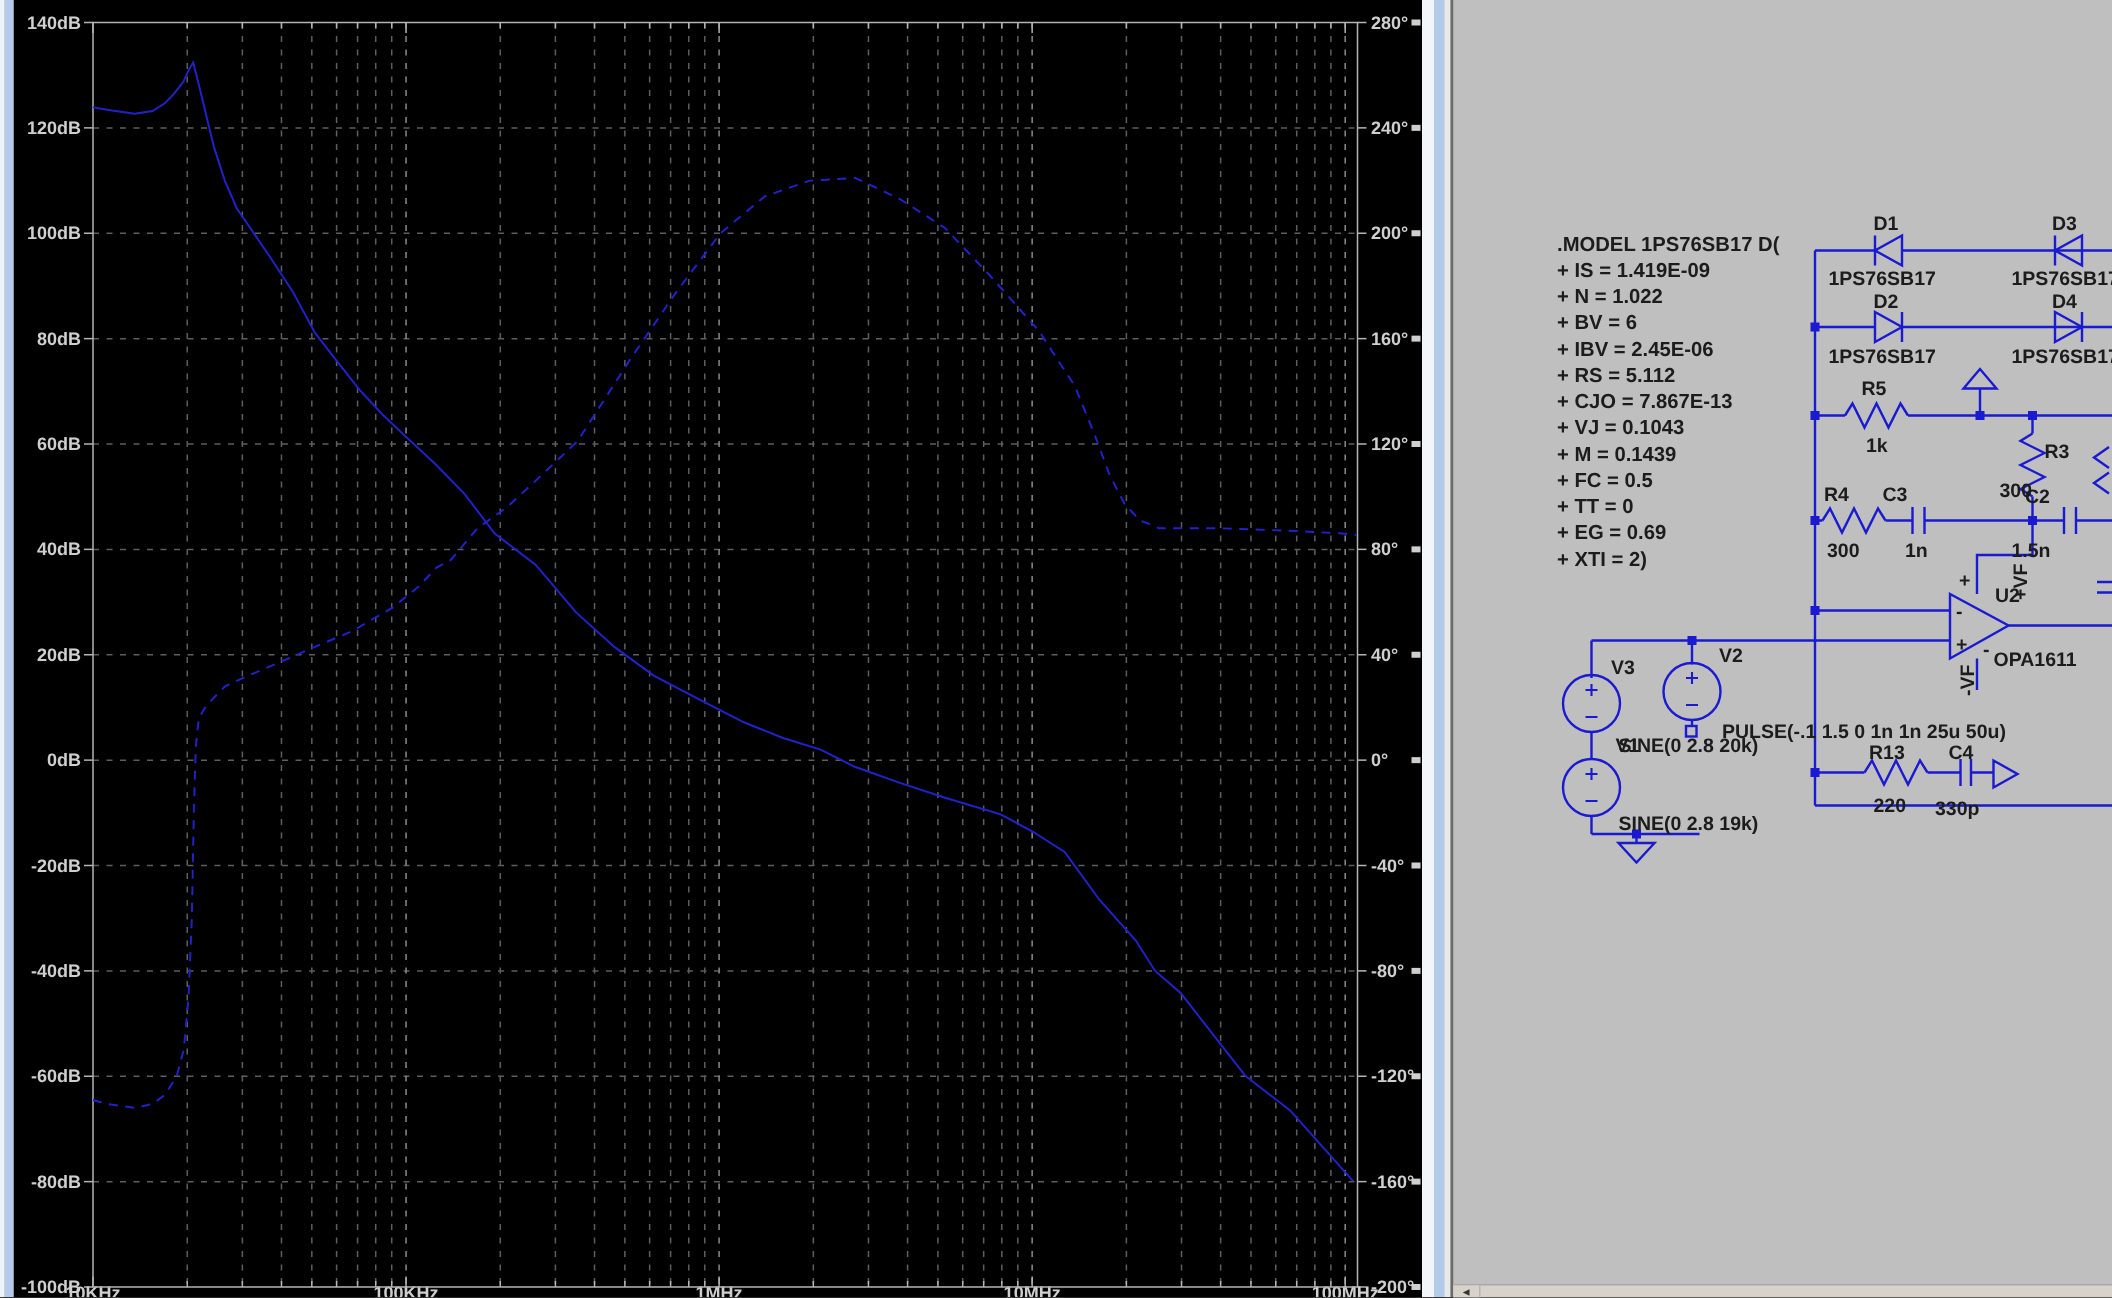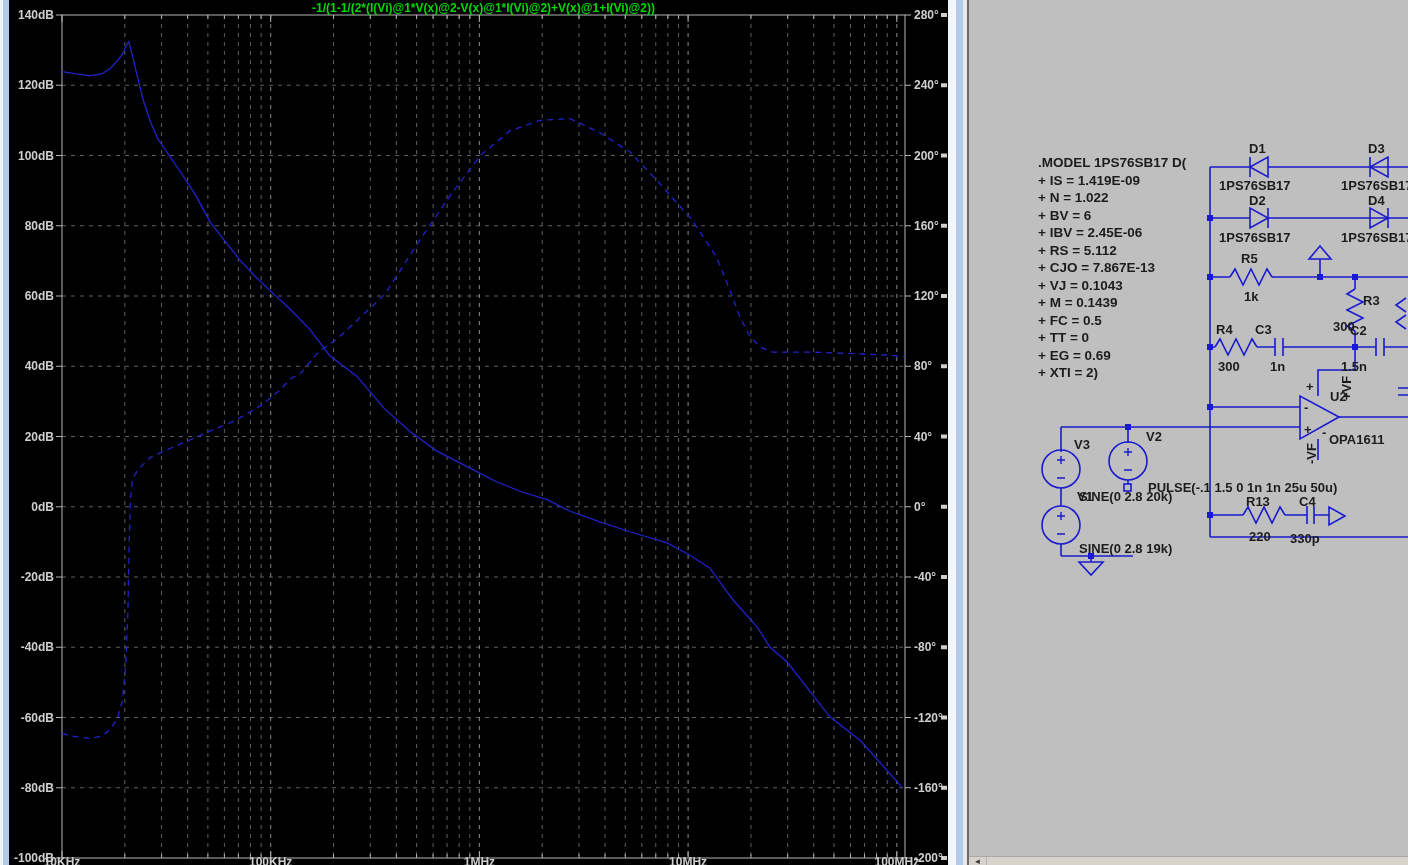--- a/index.html
+++ b/index.html
@@ -216,21 +216,20 @@
         <line x1="896.8" y1="15" x2="896.8" y2="858" stroke="#8a8a8a" stroke-dasharray="4 5"></line>
         <line x1="896.8" y1="851" x2="896.8" y2="858" stroke="#b4b4b4"></line>
         <line x1="896.8" y1="15" x2="896.8" y2="22" stroke="#b4b4b4"></line>
         <text x="896.8" y="866" fill="#cfcfcf" font-size="12" font-weight="bold" text-anchor="middle" font-family="Liberation Sans, sans-serif">100MHz</text>
         <rect x="62" y="15" width="843" height="843" fill="none" stroke="#b4b4b4" stroke-width="1"></rect>
         <polyline points="62.0,71.6 74.7,73.7 89.9,75.8 101.7,74.0 110.1,68.7 116.3,62.1 122.1,54.7 126.2,45.9 128.8,41.7 131.0,50.1 133.1,58.6 137.9,78.6 142.8,98.6 150.0,120.7 157.9,139.0 168.0,153.7 179.8,171.0 195.0,194.1 210.0,221.9 225.0,241.2 240.0,260.2 255.0,276.3 271.6,292.1 290.2,309.3 309.8,329.4 329.8,355.7 357.0,376.4 384.2,408.4 410.0,431.6 436.1,450.6 467.1,466.7 495.9,481.5 522.0,492.0 547.1,499.7 569.4,511.0 599.9,521.9 630.6,532.0 667.1,542.9 688.1,554.2 709.8,567.9 732.9,599.8 757.1,626.9 770.1,647.3 787.1,662.0 830.1,717.1 860.1,740.3 902.1,787.4" fill="none" stroke="#2222cc" stroke-width="1.3"></polyline>
         <polyline points="62.0,733.3 70.6,735.9 90.5,738.6 101.7,735.9 110.1,729.8 117.8,717.5 122.5,699.9 125.7,664.8 127.9,612.1 129.2,541.9 130.5,498.0 132.6,478.7 137.9,469.9 150.0,457.6 165.1,450.6 189.9,440.0 210.0,431.2 234.9,420.7 262.0,404.9 279.3,390.8 290.9,378.5 300.5,373.3 318.3,352.2 337.9,338.2 357.0,320.6 385.0,294.2 420.0,239.8 450.0,195.9 480.3,155.5 509.9,130.9 539.9,120.4 570.1,118.6 599.9,132.7 630.0,152.0 659.9,183.6 692.5,220.5 716.6,257.4 730.1,290.7 739.9,317.1 750.0,336.4 760.0,346.9 772.9,352.2 813.7,352.2 864.5,354.0 895.0,355.7 904.6,356.6" fill="none" stroke="#2222cc" stroke-width="1.3" stroke-dasharray="6 5"></polyline>
       </g>
   </svg>
 
-  <div id="plot-title">-1/(1-1/(2*(I(Vi)@1*V(x)@2-V(x)@1*I(Vi)@2)+V(x)@1+I(Vi)@2))</div>
 
   <svg id="schem-svg" width="460" height="865" viewBox="948 0 460 865">
     <rect x="948" y="0" width="8" height="865" fill="#f2f5fa"></rect>
     <rect x="956" y="0" width="7" height="865" fill="#b3cbe9"></rect>
     <rect x="963" y="0" width="4" height="865" fill="#e9e9e9"></rect>
     <rect x="967" y="0" width="2" height="865" fill="#6b6b6b"></rect>
     <rect x="969" y="0" width="439" height="865" fill="#bfbfbf"></rect>
 
     <g stroke="#1a1ad0" stroke-width="1.6" fill="none">
       <path d="M1210,167 V537"></path>

